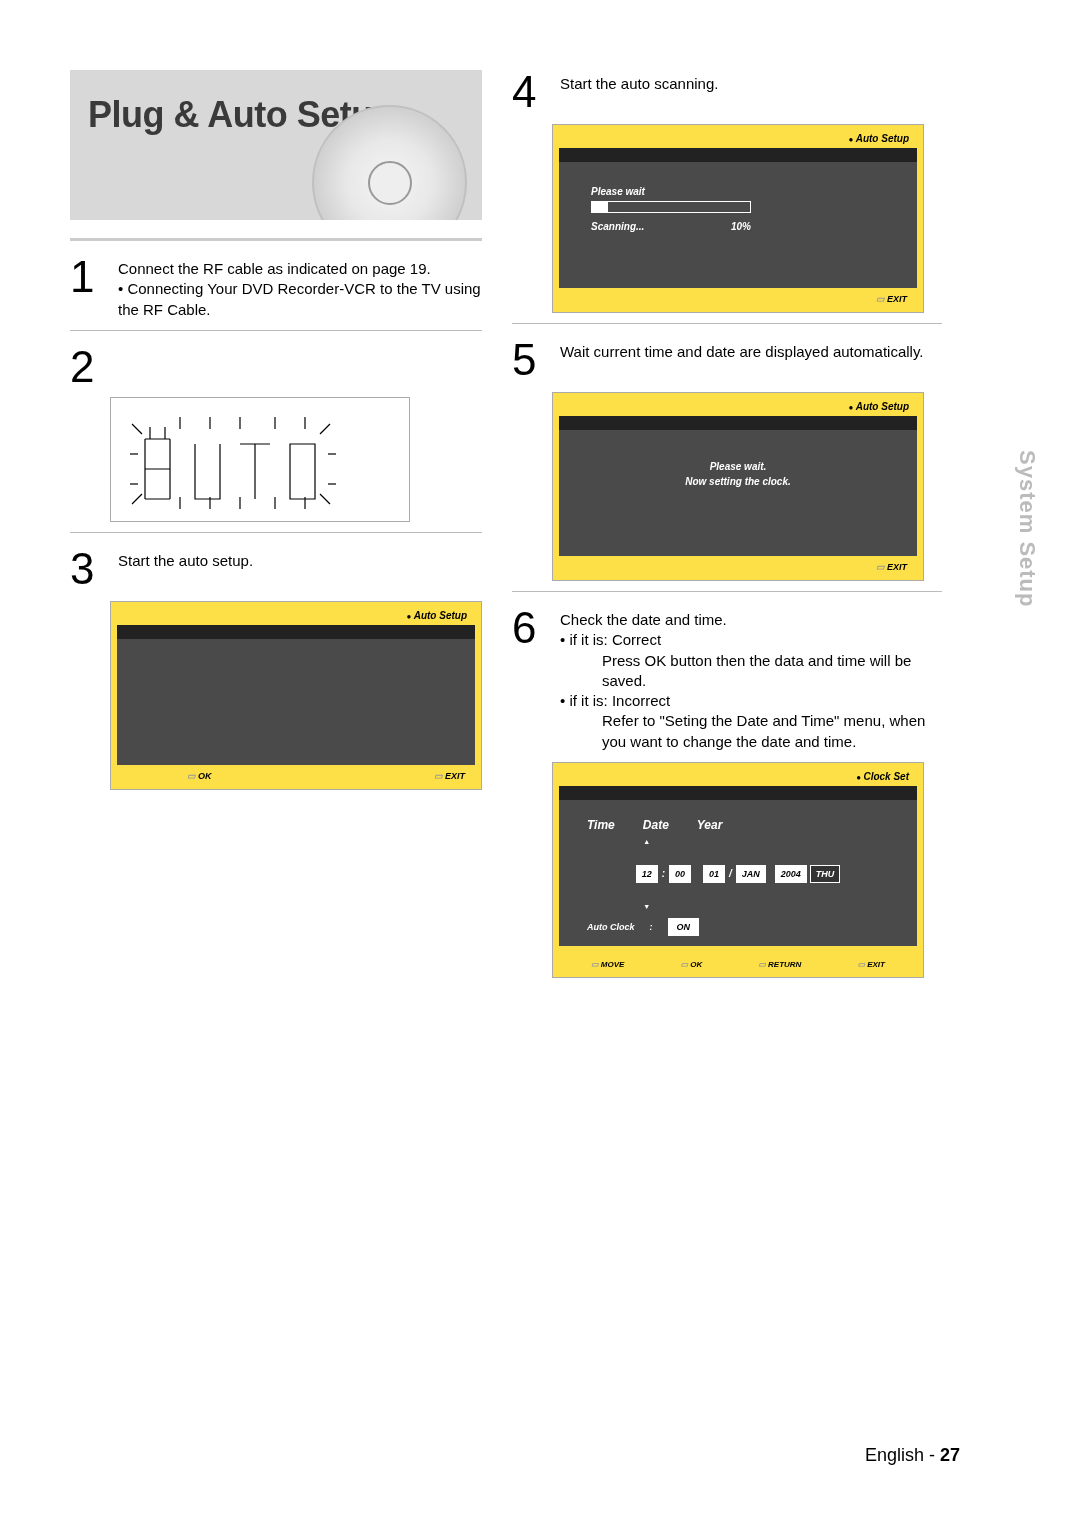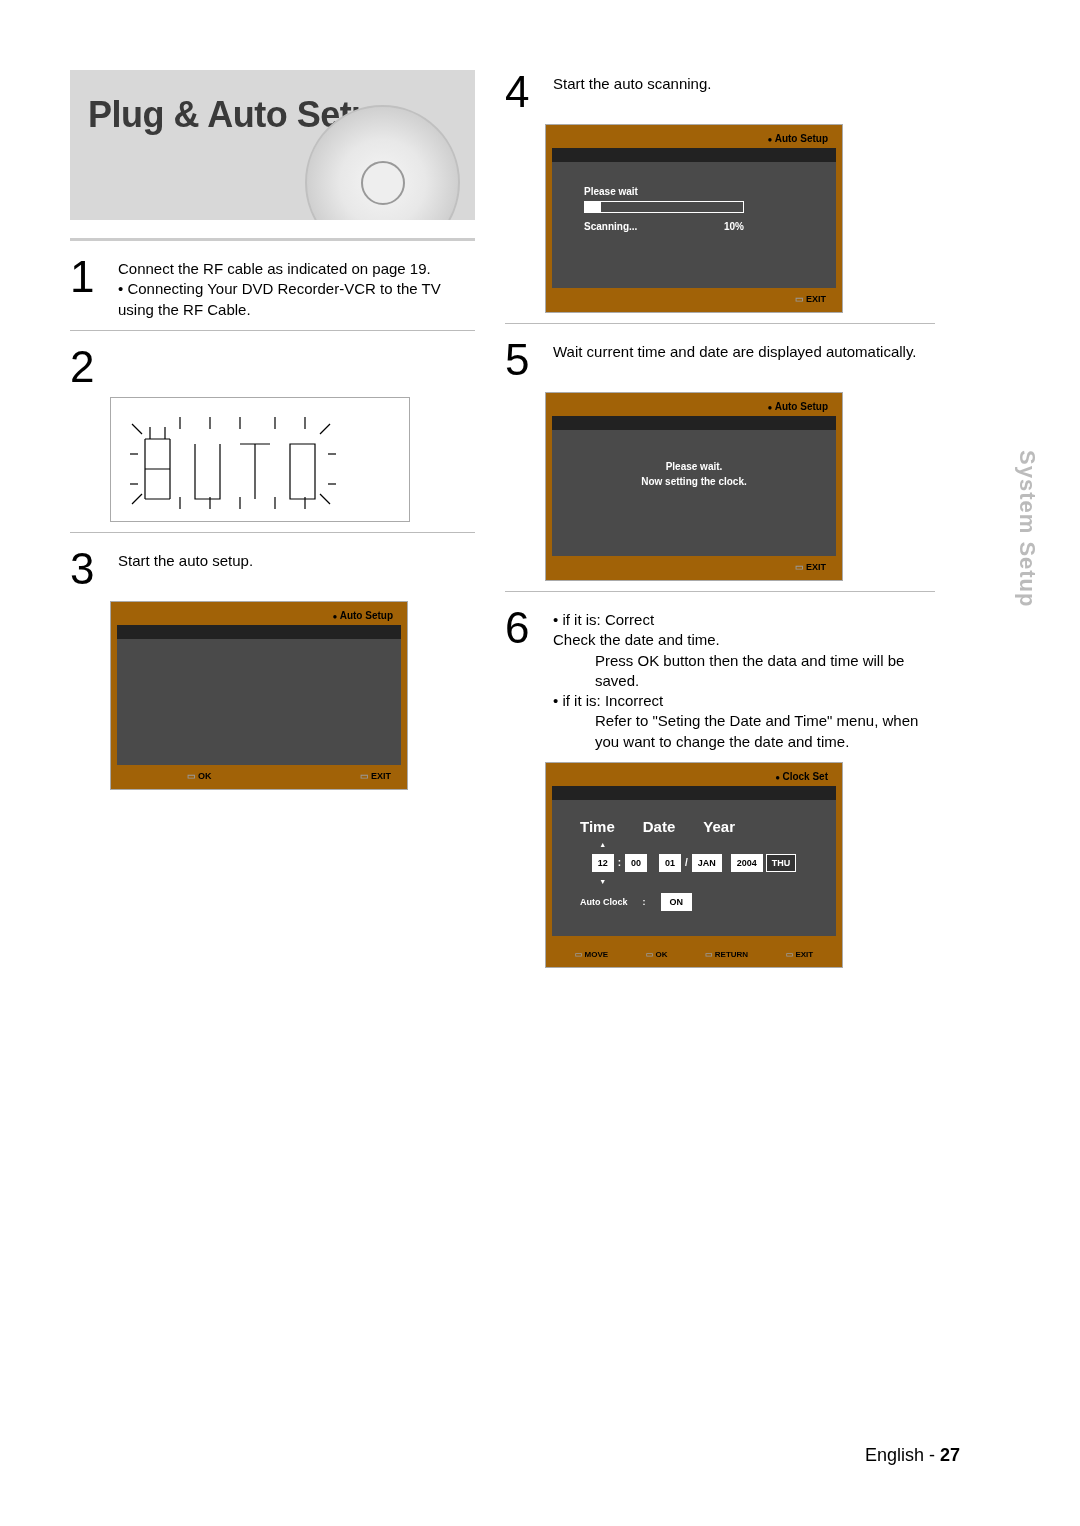--- a/index.html
+++ b/index.html
@@ -93,25 +93,26 @@
     height: 125px;
     display:flex;
     align-items:center;
     justify-content:center;
     font-family: 'Courier New', monospace;
     background:#fff;
   }
 
   
   .tv {
-    width: 298px;
+    width: 372px;
     margin: 10px 0 10px 40px;
     border: 1px solid #aaa;
     padding: 6px;
-    background: #a16207;
+    background: #fde047;
+    font-style: italic;
   }
   .tv-head {
     display:flex;
     justify-content:flex-end;
     font-size: 10px;
     font-weight: bold;
     padding: 2px 8px 4px;
   }
   .tv-head span::before { content:"● "; font-size:8px;}
   .tv-inner {
@@ -156,21 +157,21 @@
     width: 160px;
     height: 12px;
     border: 1px solid #fff;
     margin: 4px 0 8px;
   }
   .progbar-fill { background:#fff; height:100%; width:10%; }
   .scan-row { display:flex; justify-content:space-between; width:160px; font-weight:bold;}
 
   
   .clock-row { display:flex; justify-content:center; gap:3px; align-items:center; margin:6px 0; }
-  .clock-labels { display:flex; gap:28px; font-size:15px; font-weight:bold; justify-content:flex-start; padding-left:18px; margin-top:18px;}
+  .clock-labels { display:flex; gap:28px; font-size:12px; font-weight:bold; justify-content:flex-start; padding-left:18px; margin-top:18px;}
   .cbox {
     border: 1px solid #fff;
     background:#fff;
     color:#000;
     font-weight:bold;
     font-size:9px;
     padding: 3px 5px;
   }
   .cbox-dark { background:#333; color:#fff; border:1px solid #fff;}
   .sep { color:#fff; font-weight:bold; padding:0 1px;}
@@ -198,21 +199,21 @@
     margin-top: 16px;
   }
   .page-footer b { font-weight:bold; }
 
   .please-wait-block { padding: 16px 0 0 22px; }
   .please-wait-block .label { font-weight:bold; font-size:10px; margin-bottom:4px;}
 
   .arrow-up, .arrow-down {
     font-size:7px; color:#fff;
   }
-  .ud-col { display:flex; flex-direction:column; align-items:center; gap:6px;}
+  .ud-col { display:flex; flex-direction:column; align-items:center; gap:20px;}
 </style>
 </head>
 <body>
 
 <div class="page">
 
   <div class="col col-left">
     <div class="hero">
       <div class="hero-title">Plug &amp; Auto Setup</div>
       <div class="disc"></div>
@@ -338,22 +339,22 @@
       </div>
       <div class="tv-foot">
         <span class="btn">EXIT</span>
       </div>
     </div>
     <div class="divider-thin"></div>
 
     <div class="step">
       <div class="step-num">6</div>
       <div class="step-body">
+        <div>Check the date and time.</div>
         <div>• if it is: Correct</div>
-        <div>Check the date and time.</div>
         <div class="indent">Press OK button then the data and time will be saved.</div>
         <div>• if it is: Incorrect</div>
         <div class="indent">Refer to "Seting the Date and Time" menu, when you want to change the date and time.</div>
       </div>
     </div>
     <div class="tv">
       <div class="tv-head">
           <span>Clock Set</span>
         </div>
       <div class="tv-inner" style="min-height:150px;">

